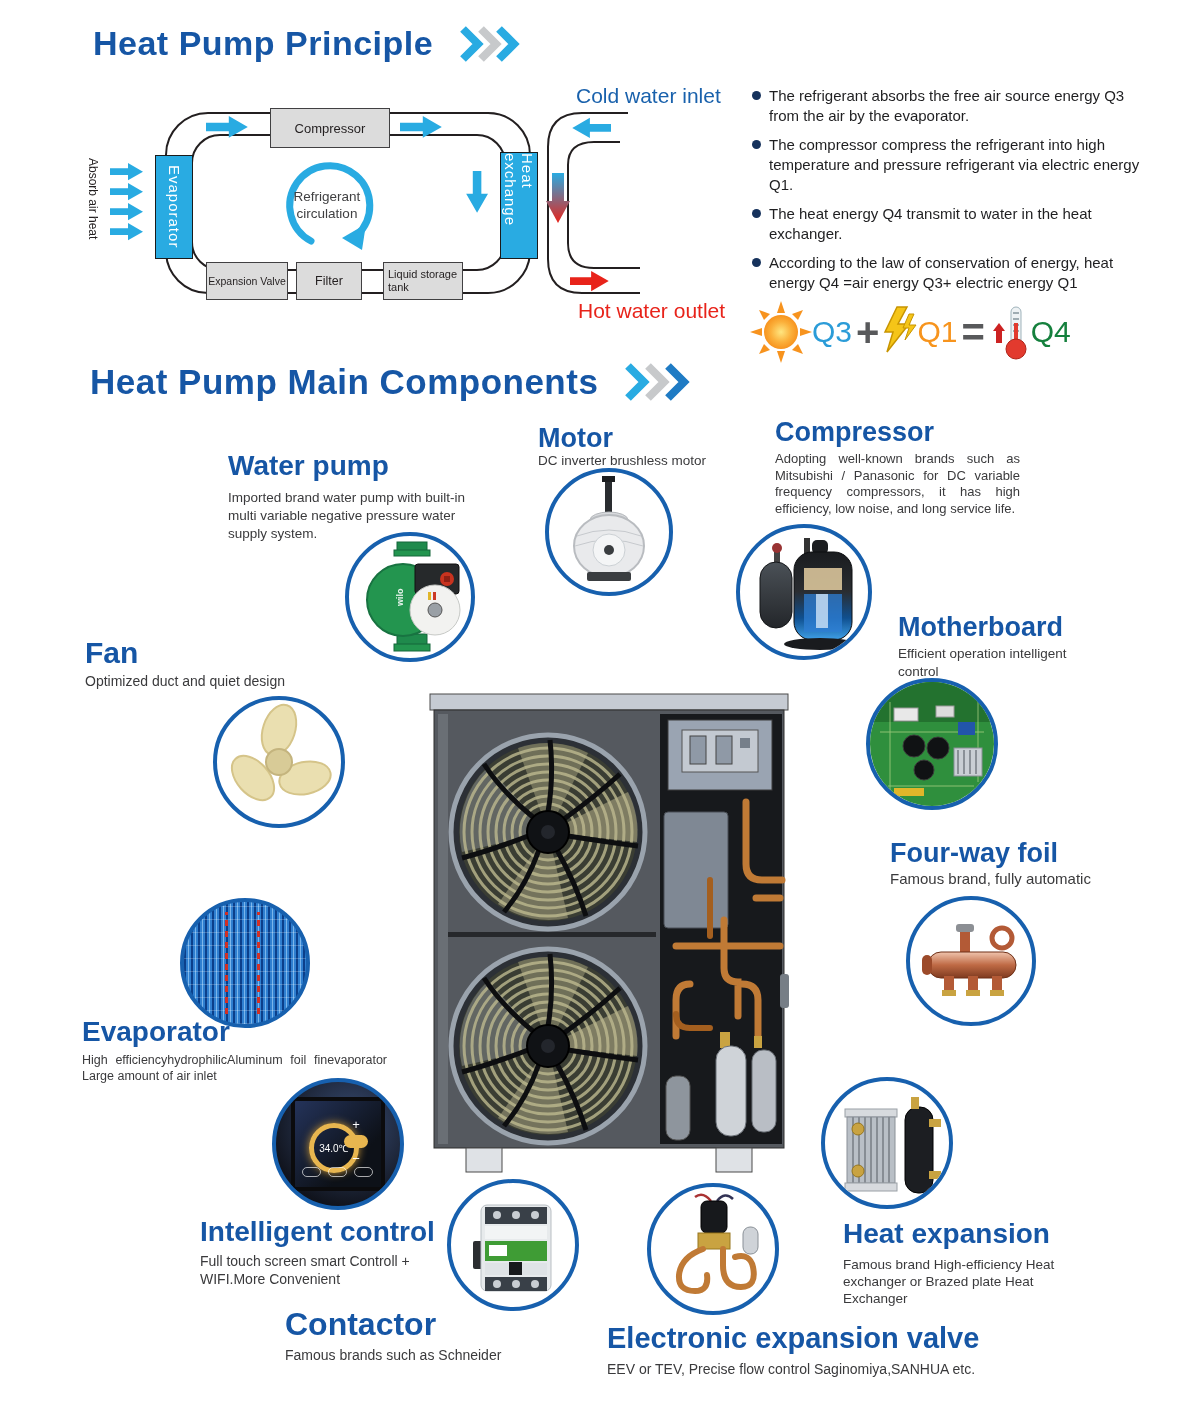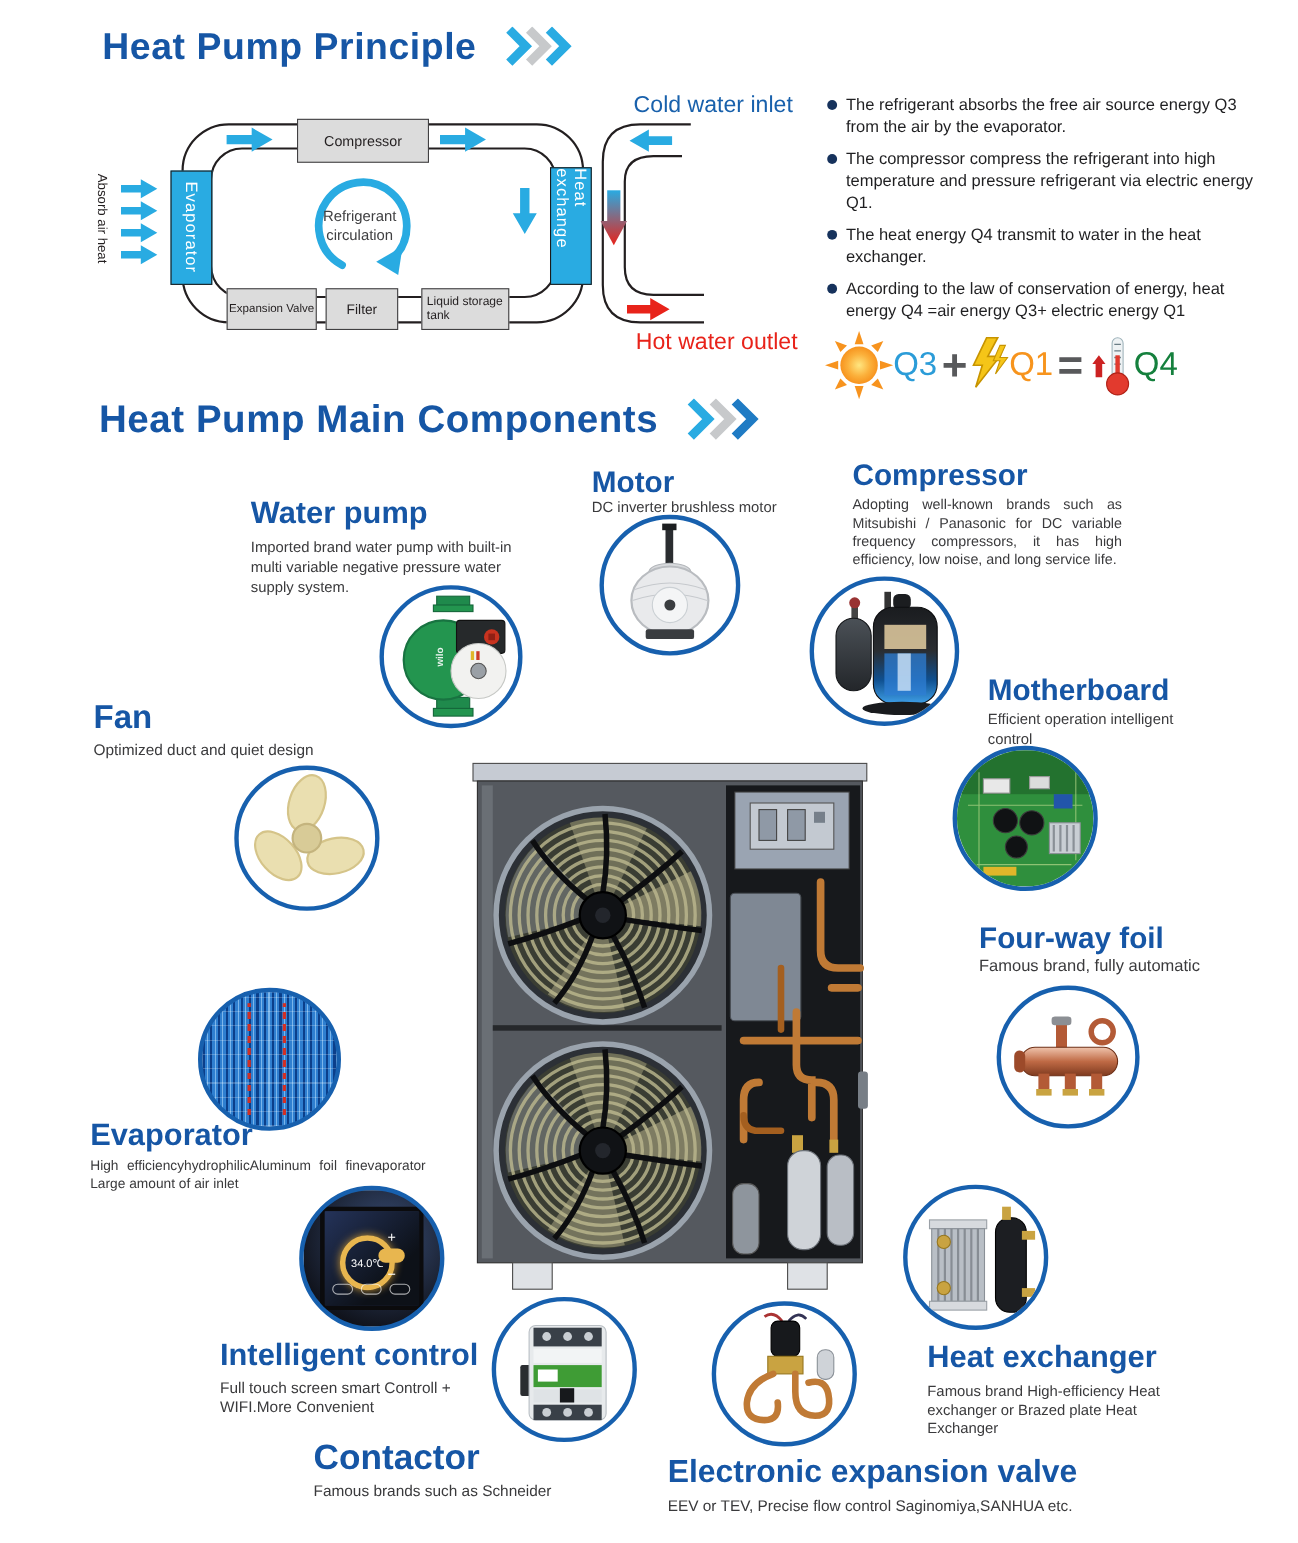--- a/index.html
+++ b/index.html
@@ -1,19 +1,19 @@
 <!DOCTYPE html>
 <html><head>
 <meta charset="utf-8">
 <style>
   html,body{margin:0;padding:0;background:#fff;}
   #stage{position:relative;width:1180px;height:1403px;background:#fff;overflow:hidden;
          font-family:"Liberation Sans",sans-serif;color:#231f20;}
   .abs{position:absolute;}
-  .title{display:flex;align-items:flex-start;font-weight:bold;color:#1656a5;}
+  .title{display:flex;align-items:center;font-weight:bold;color:#1656a5;}
   .t1{left:93px;top:24px;font-size:34px;letter-spacing:.5px;}
   .t2{left:90px;top:362px;font-size:35px;letter-spacing:.5px;}
   .title svg{margin-left:26px;}
   .dbox{position:absolute;background:#dcdcdc;border:1.5px solid #414042;display:flex;
         align-items:center;justify-content:center;text-align:center;color:#231f20;box-sizing:border-box;}
   .vbox{position:absolute;background:#29abe2;border:1px solid #1b1b1b;color:#fff;
         display:flex;align-items:center;justify-content:center;box-sizing:border-box;}
   .vtext{writing-mode:vertical-rl;font-size:15px;letter-spacing:1px;}
   .vlabel{position:absolute;writing-mode:vertical-rl;font-size:12px;color:#231f20;}
   .cold{position:absolute;left:576px;top:84px;font-size:21px;font-weight:500;color:#1961ac;}
@@ -449,16 +449,16 @@
       </g>
       <rect x="20" y="102" width="52" height="8" fill="#d7dade" stroke="#9aa0a6"></rect>
       <circle cx="33" cy="48" r="6" fill="#c9a341" stroke="#97771f"></circle>
       <circle cx="33" cy="90" r="6" fill="#c9a341" stroke="#97771f"></circle>
       <rect x="80" y="26" width="28" height="86" rx="13" fill="#1c1e22" stroke="#000"></rect>
       <rect x="86" y="16" width="8" height="12" fill="#c9a341"></rect>
       <rect x="104" y="38" width="12" height="8" fill="#c9a341"></rect>
       <rect x="104" y="90" width="12" height="8" fill="#c9a341"></rect>
     </svg>
   </div>
-  <div class="comp-h" style="left:843px;top:1218px;font-size:28px;">Heat exchanger</div>
+  <div class="comp-h" style="left:843px;top:1218px;font-size:28px;">Heat expansion</div>
   <div class="comp-d" style="left:843px;top:1256px;width:230px;font-size:13.5px;line-height:17px;">Famous brand High-efficiency Heat exchanger or Brazed plate Heat Exchanger</div>
 
 </div>
 
 </body></html>

